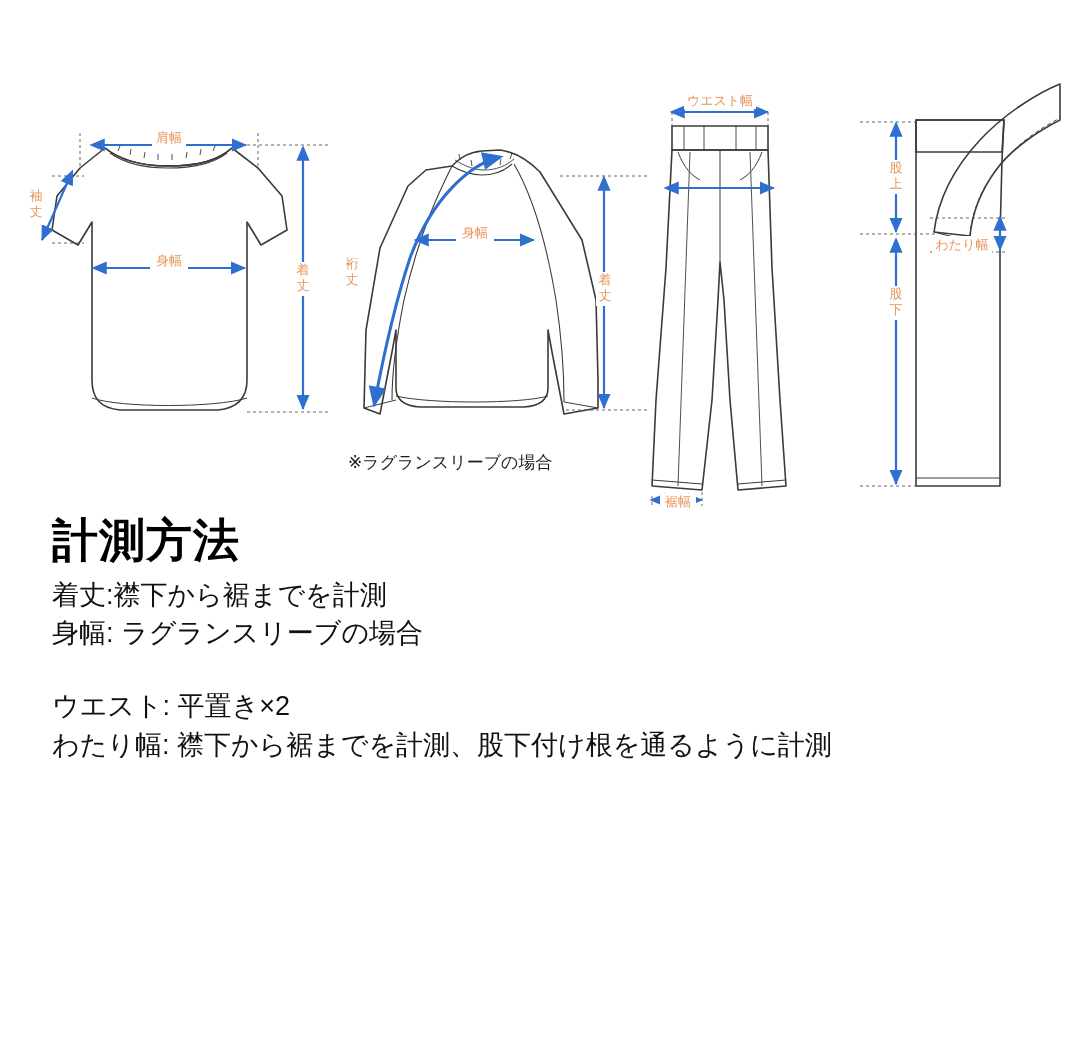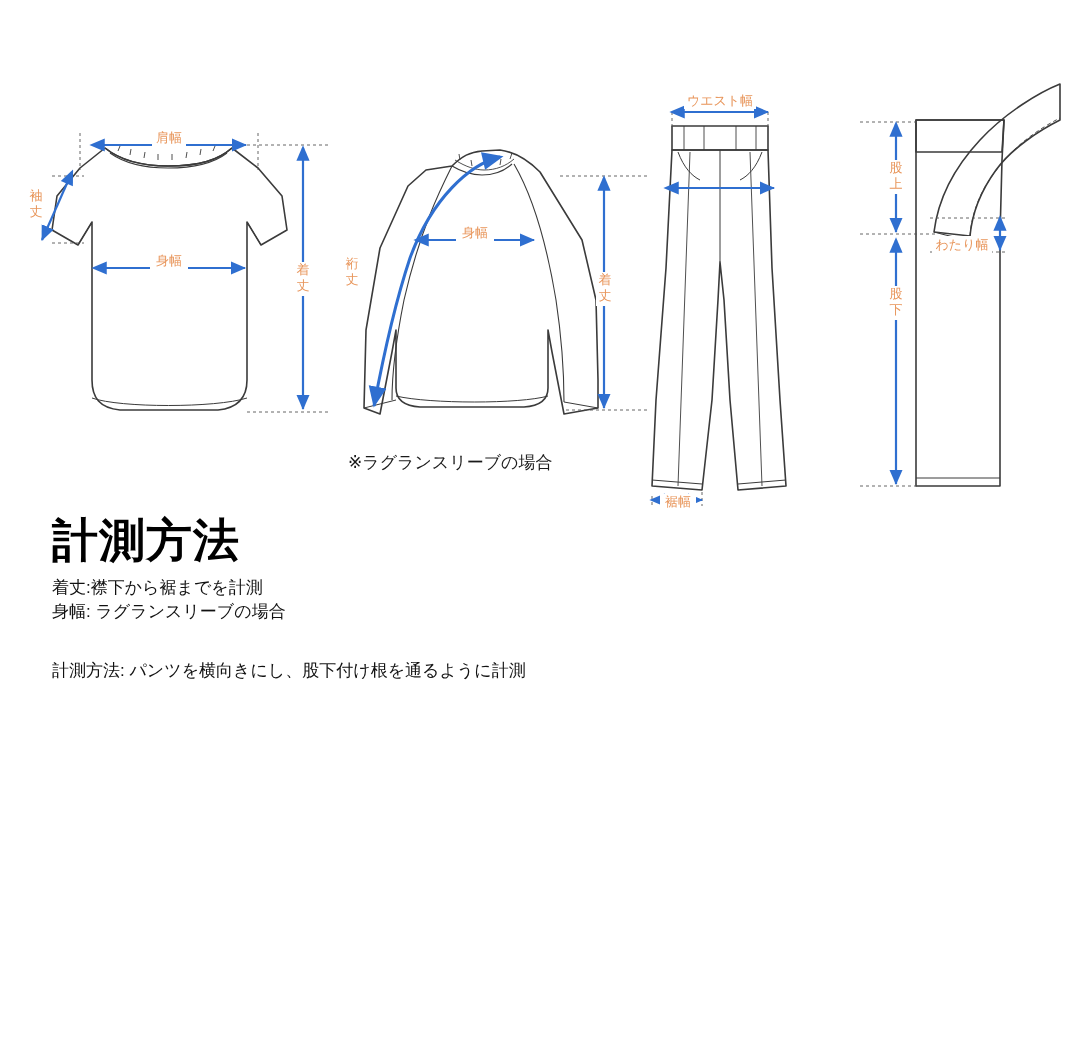--- a/index.html
+++ b/index.html
@@ -43,21 +43,21 @@
   }
   #heading {
     font-size: 46px;
     font-weight: bold;
     letter-spacing: 1px;
     margin: 0 0 10px 0;
     line-height: 1.1;
     color: #000;
   }
   .line {
-    font-size: 17px;
+    font-size: 27px;
     line-height: 1.44;
     color: #111;
     white-space: pre;
   }
   .spacer {
     height: 34px;
   }
 </style>
 </head>
 <body>
@@ -261,14 +261,15 @@
       <text class="txt-lbl" x="962" y="249" text-anchor="middle">わたり幅</text>
     </g>
   </svg>
 </div>
 
 <div id="text-block">
   <h1 id="heading">計測方法</h1>
   <div class="line">着丈:襟下から裾までを計測</div>
   <div class="line">身幅: ラグランスリーブの場合</div>
   <div class="spacer"></div>
-  <div class="line">計測方法: パンツを横向きにし、股下付け根を通るように計測</div>
+  <div class="line">ウエスト: 平置き×2</div>
+  <div class="line">わたり幅: 襟下から裾までを計測、股下付け根を通るように計測</div>
 </div>
 
 </body></html>

